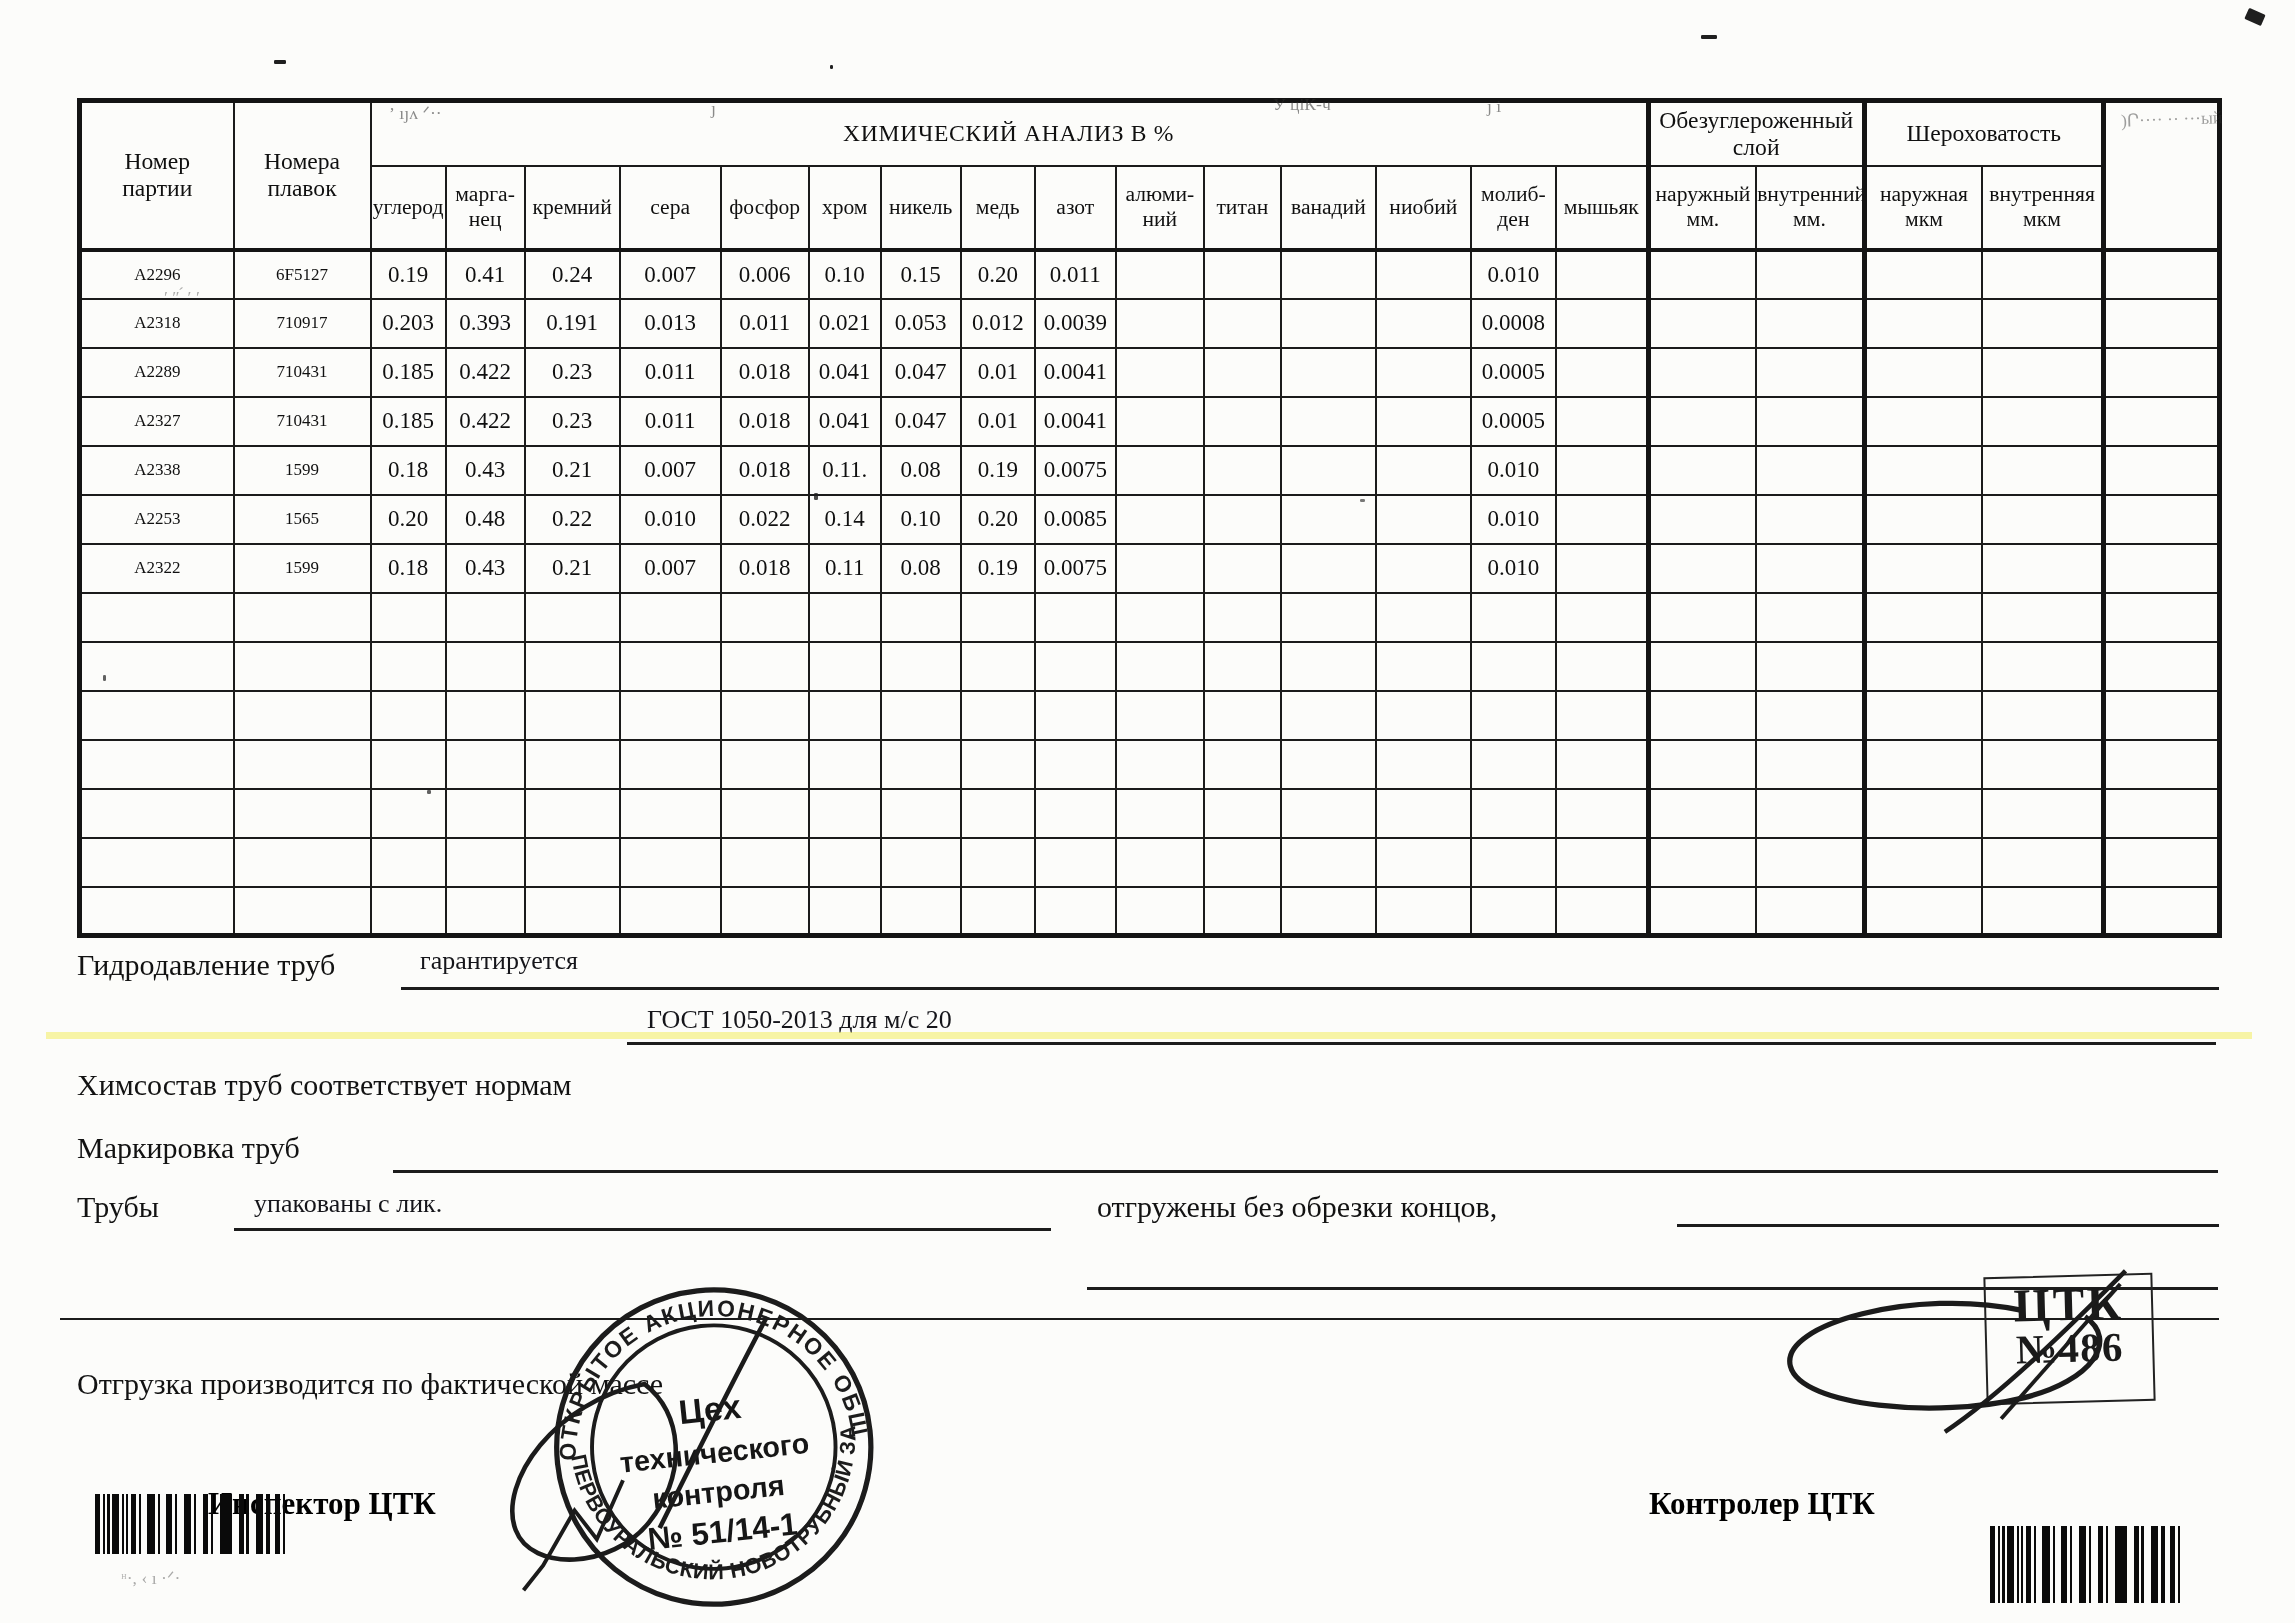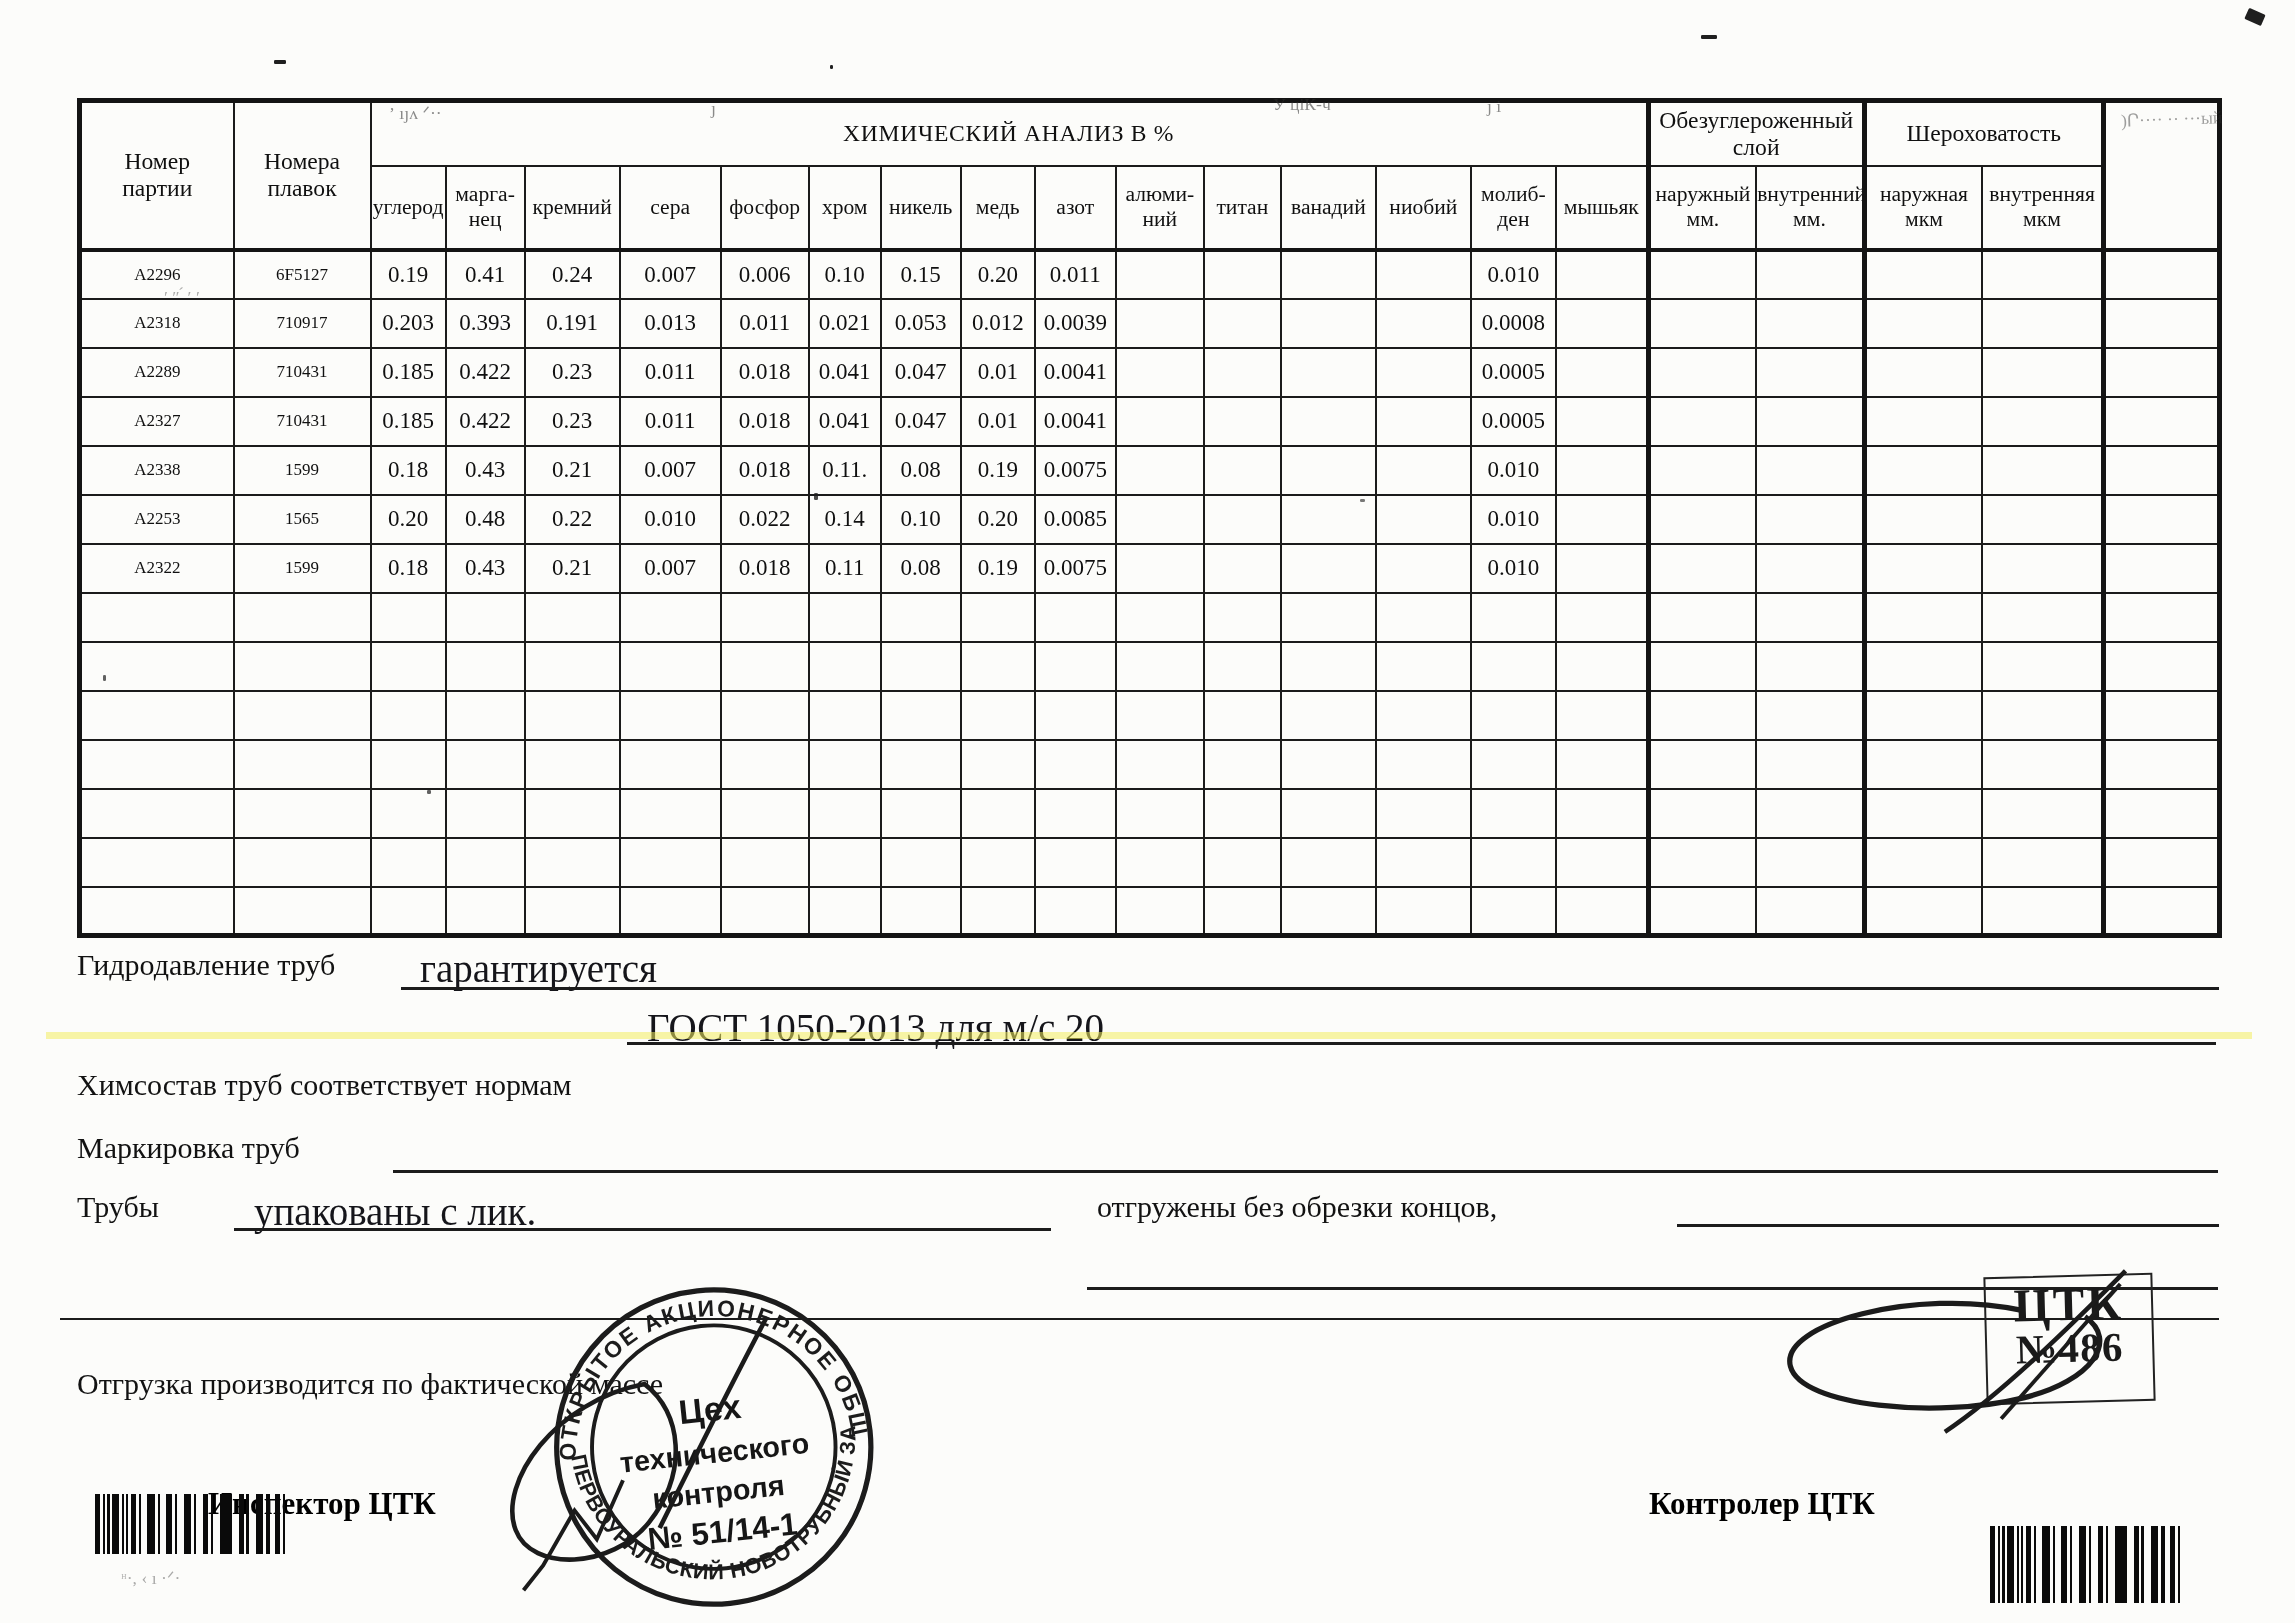--- a/index.html
+++ b/index.html
@@ -25,21 +25,21 @@
   th.grp{font-size:21.6px;}
   th.lastcol{position:relative;}
 
   
   .scanmark{position:absolute;font-family:"Liberation Serif",serif;color:#2e2e2e;opacity:.55;
             font-size:17.7px;white-space:nowrap;}
   .speck{position:absolute;background:#1f1f1f;border-radius:1.3px;}
 
   
   .fline{position:absolute;font-size:30px;color:#121212;white-space:nowrap;}
-  .fval{position:absolute;font-size:39px;color:#15151a;white-space:nowrap;}
+  .fval{position:absolute;font-size:26px;color:#15151a;white-space:nowrap;}
   .uline{position:absolute;height:2.6px;background:#1c1c1c;}
   .yellowband{position:absolute;background:#f3ec5e;opacity:.55;}
   .signlabel{position:absolute;font-size:31px;font-weight:bold;color:#000000;white-space:nowrap;margin-top:20px;}
 
   
   .stamp-wrap{position:absolute;left:542px;top:1265px;width:343px;height:359px;transform:rotate(-6deg);}
   .stamp-wrap svg{width:100%;height:100%;}
   .ringtext{font-family:"Liberation Sans",sans-serif;font-weight:bold;fill:#1c1c1c;}
   .centext{font-family:"Liberation Sans",sans-serif;font-weight:bold;fill:#161616;}
 

